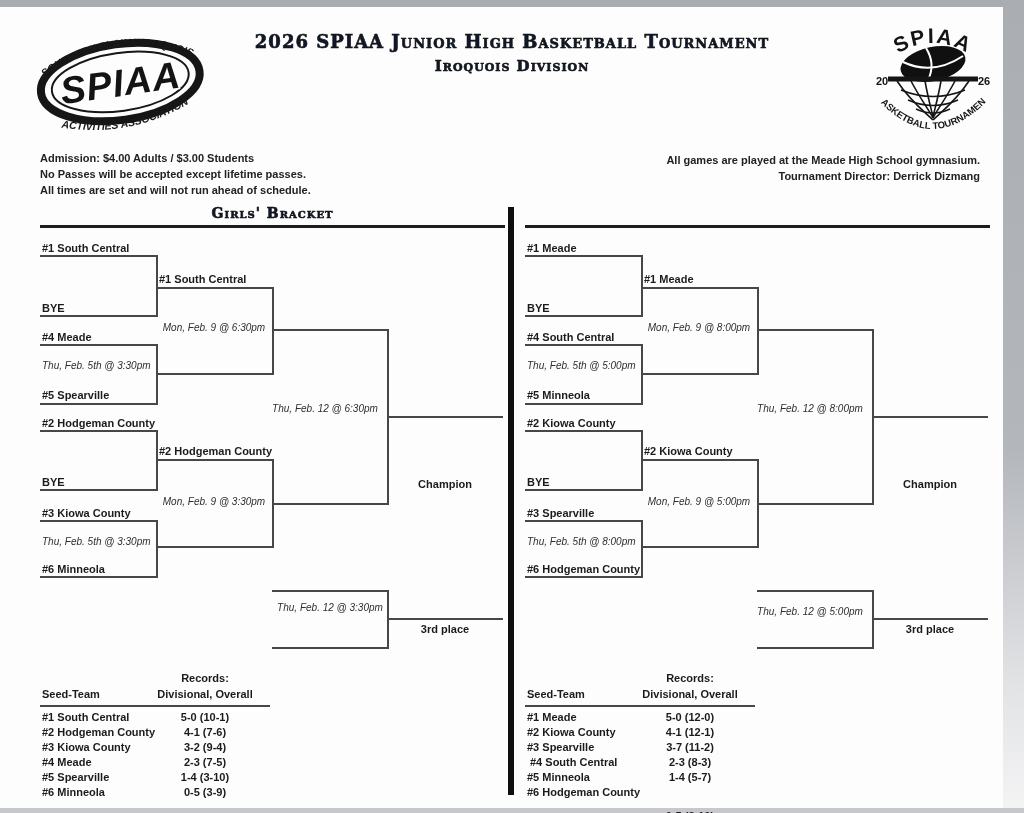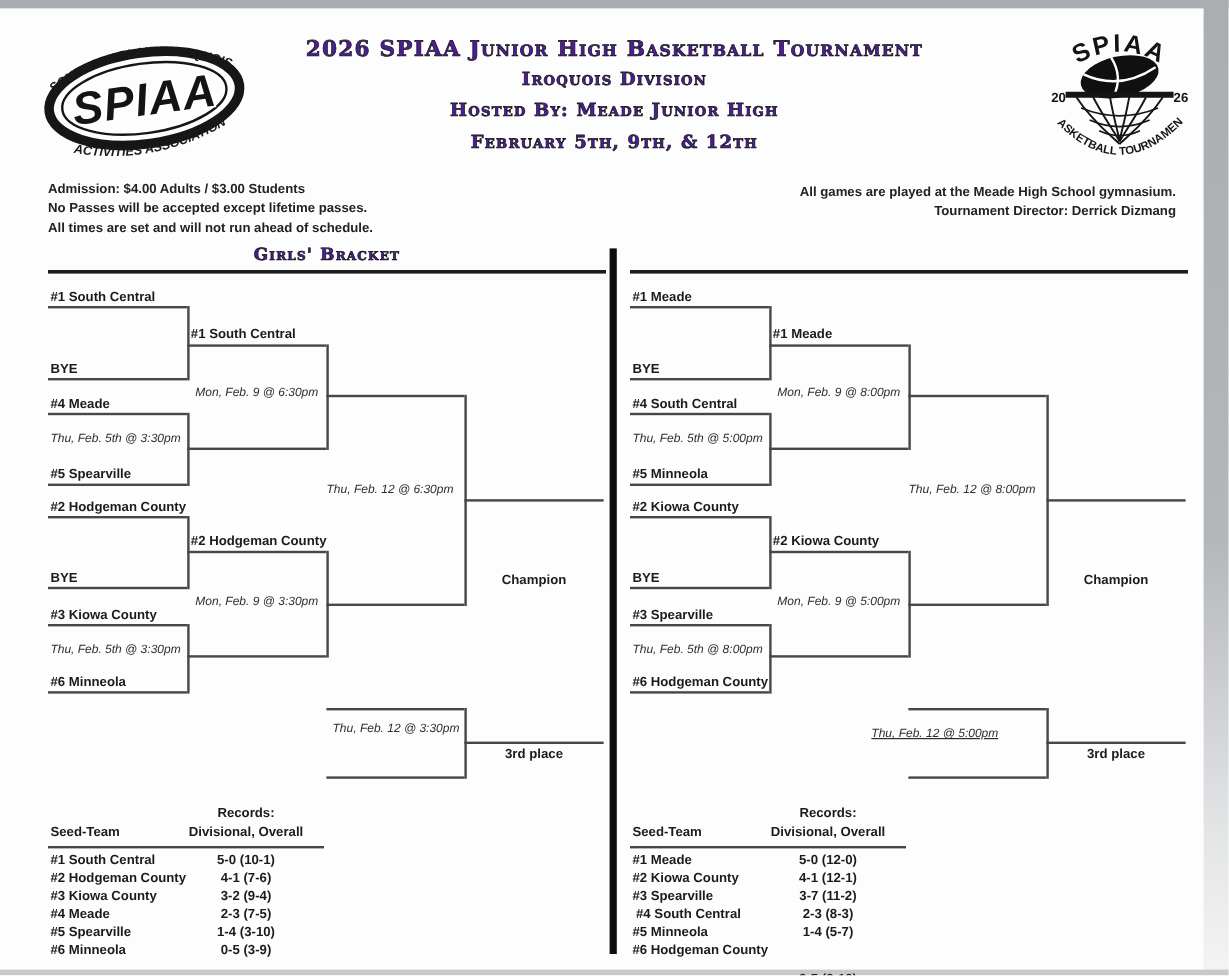--- a/index.html
+++ b/index.html
@@ -5,21 +5,21 @@
   html,body{margin:0;padding:0;background:#ffffff;}
   #canvas{position:relative;width:1024px;height:813px;background:#fdfdfd;overflow:hidden;
           font-family:"Liberation Sans",sans-serif;}
   .edge{position:absolute;}
   .hl{position:absolute;height:0;border-top:2px solid #474747;}
   .vl{position:absolute;width:0;border-left:2px solid #474747;}
   .thick{border-top:3px solid #1d1d1d;}
   .tm{position:absolute;font:bold 11px/13px "Liberation Sans",sans-serif;color:#1b1b1b;white-space:nowrap;}
   .ti{position:absolute;font:italic 10px/12px "Liberation Sans",sans-serif;color:#2d2d2d;white-space:nowrap;}
   .ctr{text-align:center;}
-  .slab{font-family:"DejaVu Serif",serif;font-weight:bold;font-variant:small-caps;color:#4c1d95;
+  .slab{font-family:"DejaVu Serif",serif;font-weight:bold;font-variant:small-caps;color:#0f172a;
         -webkit-text-stroke:.6px #121212;letter-spacing:1px;}
   .htitle{position:absolute;left:212px;width:600px;text-align:center;white-space:nowrap;}
   .info{position:absolute;font:bold 11px/16px "Liberation Sans",sans-serif;color:#222;}
   .btitle{position:absolute;font-size:14px;text-align:center;white-space:nowrap;}
   .rec{position:absolute;width:230px;font:bold 11px/13px "Liberation Sans",sans-serif;color:#1b1b1b;}
   .rec .a{position:absolute;left:2px;white-space:nowrap;}
   .rec .b{position:absolute;left:100px;width:130px;text-align:center;white-space:nowrap;}
   .divider{position:absolute;left:508px;top:207px;width:6px;height:588px;background:#0e0e0e;}
   svg text{font-family:"Liberation Sans",sans-serif;}
 </style>
@@ -27,22 +27,20 @@
 <body>
 
 <div id="canvas">
 
   <div class="edge" style="left:0;top:0;width:1024px;height:7px;background:#a9acb1;"></div>
   <div class="edge" style="left:1003px;top:0;width:21px;height:813px;background:linear-gradient(to bottom,#aaadb2 0%,#b3b6bb 55%,#e3e4e6 85%,#f4f4f5 100%);"></div>
   <div class="edge" style="left:0;top:808px;width:1024px;height:5px;background:#c6c8cc;"></div>
 
   <div class="htitle slab" style="top:31px;font-size:18px;">2026 SPIAA Junior High Basketball Tournament</div>
   <div class="htitle slab" style="top:57px;font-size:15px;">Iroquois Division</div>
-  <div class="htitle slab" style="top:83px;font-size:15px;">Hosted By: Meade Junior High</div>
-  <div class="htitle slab" style="top:109px;font-size:15px;">February 5th, 9th, &amp; 12th</div>
 
   <svg style="position:absolute;left:33px;top:20px;" width="175" height="120" viewBox="0 0 175 120">
     <defs>
       <path id="larc-top" d="M 14,46 Q 87,8 160,46"></path>
       <path id="larc-bot" d="M 20,98 Q 87,120 154,92"></path>
     </defs>
     <g transform="rotate(-8 87 60)">
       <ellipse cx="87" cy="62" rx="80" ry="38" fill="none" stroke="#161616" stroke-width="8"></ellipse>
       <ellipse cx="87" cy="62" rx="69" ry="29" fill="none" stroke="#161616" stroke-width="2"></ellipse>
       <text x="87" y="76" text-anchor="middle" font-size="38" font-weight="bold" font-style="italic" fill="#141414" stroke="#ffffff" stroke-width="3" paint-order="stroke" letter-spacing="1">
@@ -215,21 +213,21 @@
 
   <div class="vl" style="left:872px;top:329px;height:176px;"></div>
   <div class="ti ctr" style="left:749px;top:403px;width:122px;">Thu, Feb. 12 @ 8:00pm</div>
   <div class="hl" style="left:872px;top:416px;width:116px;"></div>
   <div class="tm ctr" style="left:872px;top:478px;width:116px;">Champion</div>
 
   <div class="hl" style="left:757px;top:590px;width:115px;"></div>
   <div class="hl" style="left:757px;top:647px;width:115px;"></div>
   <div class="vl" style="left:872px;top:590px;height:59px;"></div>
   <div class="hl" style="left:872px;top:618px;width:116px;"></div>
-  <div class="ti ctr" style="left:723px;top:606px;width:112px;text-decoration:underline;">Thu, Feb. 12 @ 5:00pm</div>
+  <div class="ti ctr" style="left:754px;top:606px;width:112px;">Thu, Feb. 12 @ 5:00pm</div>
   <div class="tm ctr" style="left:872px;top:623px;width:116px;">3rd place</div>
 
   <div class="rec" style="left:525px;top:672px;height:135px;">
     <div class="b" style="top:0;">Records:</div>
     <div class="a" style="top:16px;">Seed-Team</div>
     <div class="b" style="top:16px;">Divisional, Overall</div>
     <div class="hl" style="left:0;top:33px;width:230px;"></div>
     <div class="a" style="top:39px;">#1 Meade</div>
     <div class="b" style="top:39px;">5-0 (12-0)</div>
     <div class="a" style="top:54px;">#2 Kiowa County</div>

